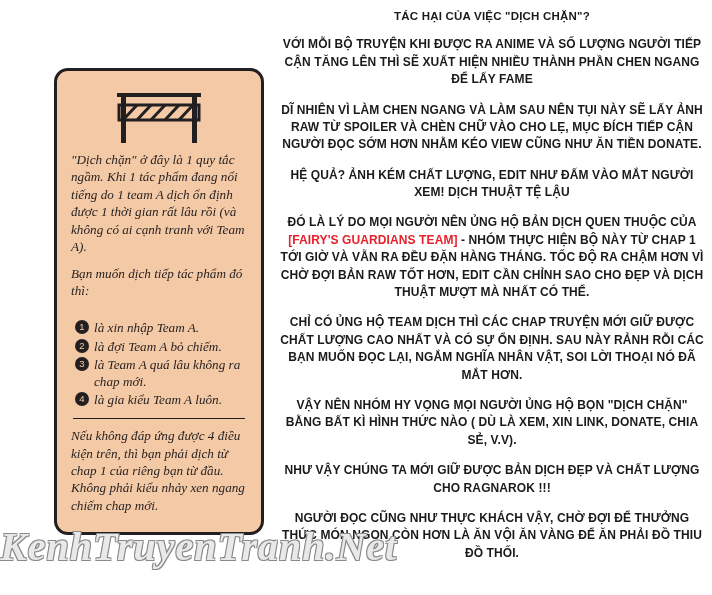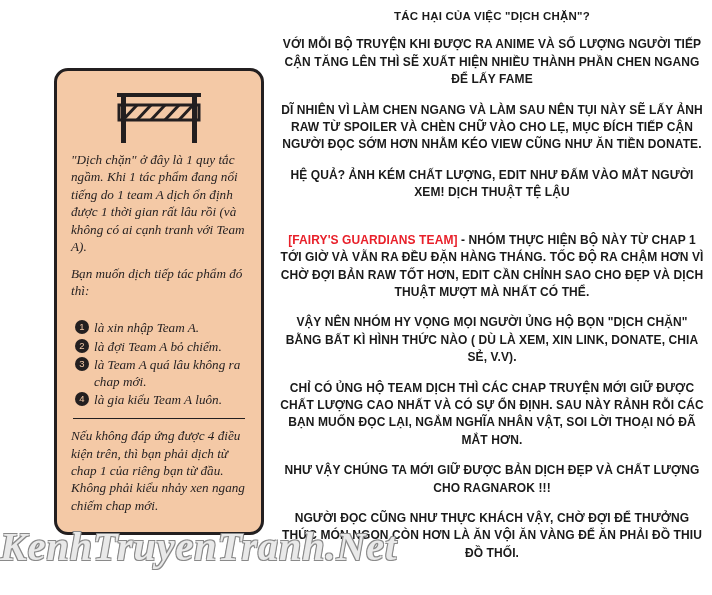--- a/index.html
+++ b/index.html
@@ -191,26 +191,27 @@
   </div>
 
   <div id="right-column">
     <h1 class="r-head">TÁC HẠI CỦA VIỆC "DỊCH CHẶN"?</h1>
 
     <p class="r-para">VỚI MỖI BỘ TRUYỆN KHI ĐƯỢC RA ANIME VÀ SỐ LƯỢNG NGƯỜI TIẾP CẬN TĂNG LÊN THÌ SẼ XUẤT HIỆN NHIỀU THÀNH PHẦN CHEN NGANG ĐỂ LẤY FAME</p>
     <p class="r-para">DĨ NHIÊN VÌ LÀM CHEN NGANG VÀ LÀM SAU NÊN TỤI NÀY SẼ LẤY ẢNH RAW TỪ SPOILER VÀ CHÈN CHỮ VÀO CHO LẸ, MỤC ĐÍCH TIẾP CẬN NGƯỜI ĐỌC SỚM HƠN NHẰM KÉO VIEW CŨNG NHƯ ĂN TIỀN DONATE.</p>
     <p class="r-para">HỆ QUẢ? ẢNH KÉM CHẤT LƯỢNG, EDIT NHƯ ĐẤM VÀO MẮT NGƯỜI XEM! DỊCH THUẬT TỆ LẬU</p>
 
     <p class="r-para">
+      <span>ĐÓ LÀ LÝ DO MỌI NGƯỜI NÊN ỦNG HỘ BẢN DỊCH QUEN THUỘC CỦA</span>
       <br>
       <span class="team-name">[FAIRY'S GUARDIANS TEAM]</span>
       <span>- NHÓM THỰC HIỆN BỘ NÀY TỪ CHAP 1 TỚI GIỜ VÀ VẪN RA ĐỀU ĐẶN HÀNG THÁNG. TỐC ĐỘ RA CHẬM HƠN VÌ CHỜ ĐỢI BẢN RAW TỐT HƠN, EDIT CẦN CHỈNH SAO CHO ĐẸP VÀ DỊCH THUẬT MƯỢT MÀ NHẤT CÓ THỂ.</span>
     </p>
 
+    <p class="r-para">CHỈ CÓ ỦNG HỘ TEAM DỊCH THÌ CÁC CHAP TRUYỆN MỚI GIỮ ĐƯỢC CHẤT LƯỢNG CAO NHẤT VÀ CÓ SỰ ỔN ĐỊNH. SAU NÀY RẢNH RỖI CÁC BẠN MUỐN ĐỌC LẠI, NGẮM NGHĨA NHÂN VẬT, SOI LỜI THOẠI NÓ ĐÃ MẮT HƠN.</p>
     <p class="r-para">VẬY NÊN NHÓM HY VỌNG MỌI NGƯỜI ỦNG HỘ BỌN "DỊCH CHẶN" BẰNG BẤT KÌ HÌNH THỨC NÀO ( DÙ LÀ XEM, XIN LINK, DONATE, CHIA SẺ, V.V).</p>
-    <p class="r-para">CHỈ CÓ ỦNG HỘ TEAM DỊCH THÌ CÁC CHAP TRUYỆN MỚI GIỮ ĐƯỢC CHẤT LƯỢNG CAO NHẤT VÀ CÓ SỰ ỔN ĐỊNH. SAU NÀY RẢNH RỖI CÁC BẠN MUỐN ĐỌC LẠI, NGẮM NGHĨA NHÂN VẬT, SOI LỜI THOẠI NÓ ĐÃ MẮT HƠN.</p>
     <p class="r-para">NHƯ VẬY CHÚNG TA MỚI GIỮ ĐƯỢC BẢN DỊCH ĐẸP VÀ CHẤT LƯỢNG CHO RAGNAROK !!!</p>
     <p class="r-para">NGƯỜI ĐỌC CŨNG NHƯ THỰC KHÁCH VẬY, CHỜ ĐỢI ĐỂ THƯỞNG THỨC MÓN NGON CÒN HƠN LÀ ĂN VỘI ĂN VÀNG ĐỂ ĂN PHẢI ĐỒ THIU ĐỒ THỐI.</p>
   </div>
 
   <div id="watermark">KenhTruyenTranh.Net</div>
 
 </div>
 
 </body></html>

